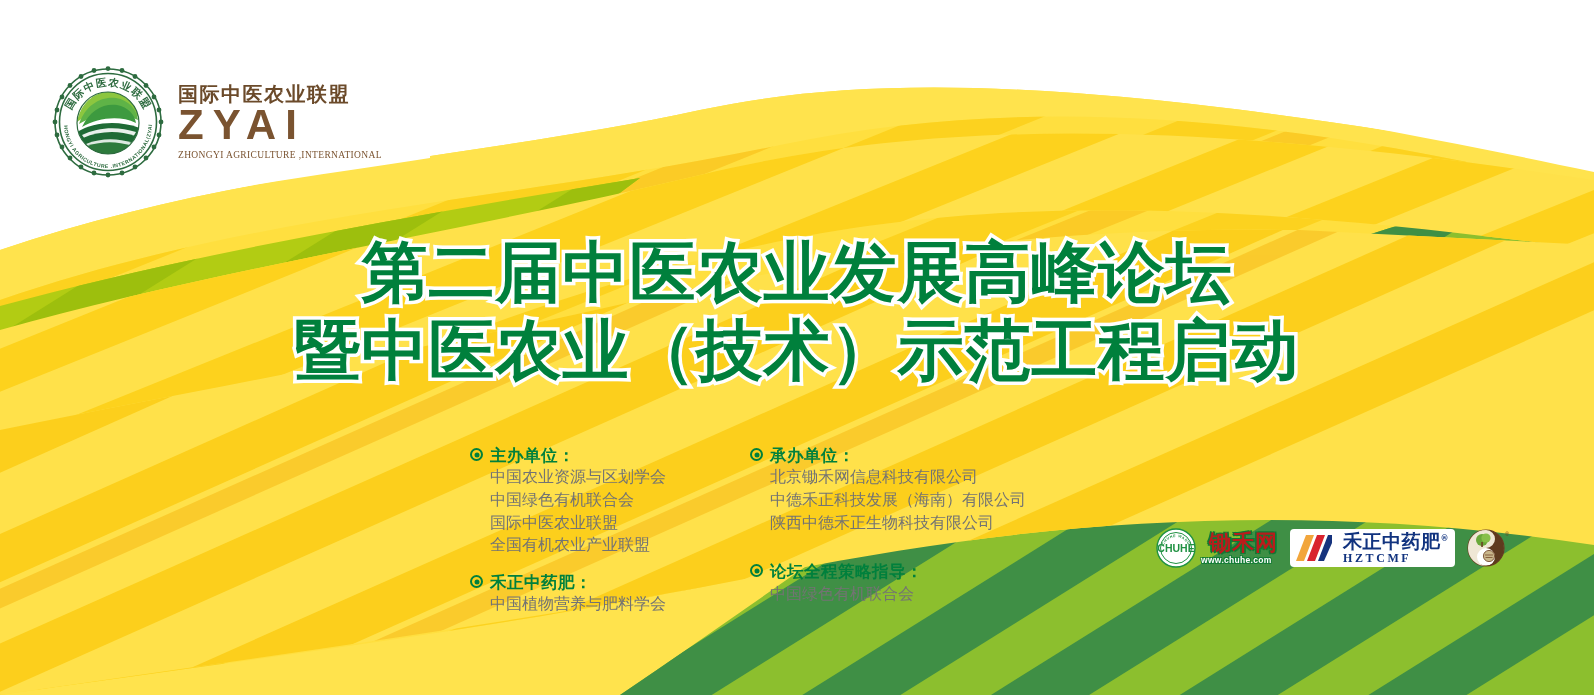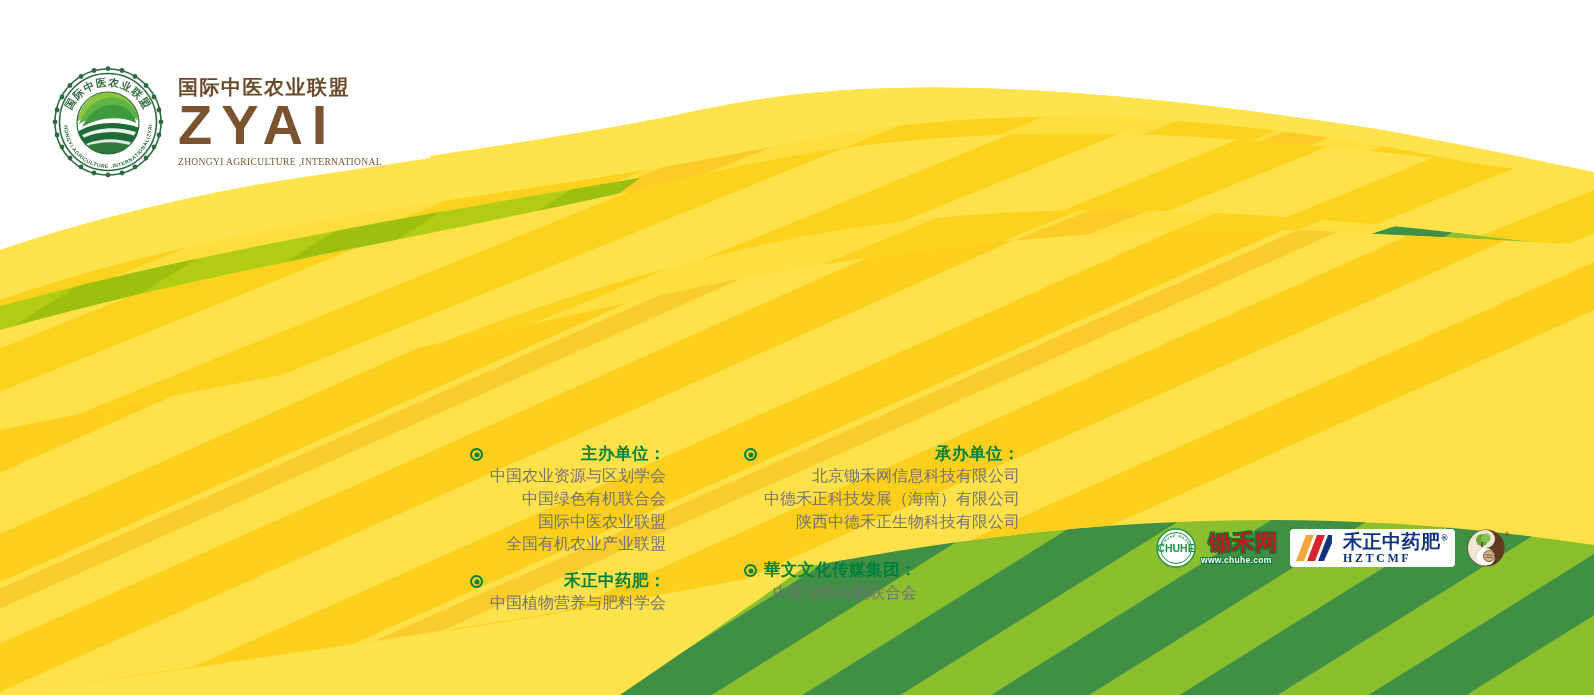--- a/index.html
+++ b/index.html
@@ -25,21 +25,21 @@
   .seal{position:relative;width:112px;height:112px;flex:0 0 auto;}
   .seal svg{display:block;width:112px;height:112px;}
 
   .logo-text{display:flex;flex-direction:column;line-height:1;}
   .logo-cn{
     font-size:20px;font-weight:bold;color:#6b4a2a;
     letter-spacing:1.5px;margin-bottom:1px;
     font-family:"DejaVu Sans","Liberation Sans",sans-serif;
   }
   .logo-zyai{
-    font-size:56px;font-weight:bold;color:#7a5330;
+    font-size:42px;font-weight:bold;color:#7a5330;
     letter-spacing:9px;line-height:0.96;
     font-family:"Liberation Sans",sans-serif;
   }
   .logo-en{
     font-size:9.5px;color:#7a5330;letter-spacing:0.35px;
     margin-top:6px;font-family:Liberation Serif, serif;
   }
 
   
   .title-block{
@@ -58,23 +58,22 @@
     paint-order:stroke fill;
     text-shadow:
       0 0 1px #fff;
     white-space:nowrap;
   }
   .title-line.l2{font-size:66px;}
 
   
   .info{
     position:absolute;left:470px;top:444px;
-    display:flex;gap:9px;z-index:25;
-    font-family:Liberation Mono, monospace;
-    text-align:right;
+    display:flex;gap:15px;z-index:25;
+    font-family:Liberation Sans, sans-serif;
   }
   .col{display:flex;flex-direction:column;}
   .col.left{width:265px;}
   .col.right{width:330px;}
 
   .grp{display:flex;align-items:flex-start;margin-bottom:14px;}
   .grp:last-child{margin-bottom:0;}
   .bullet{
     flex:0 0 auto;width:13px;height:13px;margin-top:4px;margin-right:7px;
     border:2px solid #00803c;border-radius:50%;
@@ -396,20 +395,24 @@
         <circle cx="56" cy="57" r="31" fill="none" stroke="#2d6b3f" stroke-width="1.2"></circle>
       </svg>
     </div>
     <div class="logo-text" data-interactable="false">
       <div class="logo-cn" data-interactable="false">国际中医农业联盟</div>
       <div class="logo-zyai" data-interactable="false">ZYAI</div>
       <div class="logo-en" data-interactable="false">ZHONGYI AGRICULTURE ,INTERNATIONAL</div>
     </div>
   </div>
 
+  <div class="title-block" data-interactable="false">
+    <div class="title-line l1" data-interactable="false">第二届中医农业发展高峰论坛</div>
+    <div class="title-line l2" data-interactable="false">暨中医农业（技术）示范工程启动</div>
+  </div>
 
   <div class="info" data-interactable="false">
 
     <div class="col left" data-interactable="false">
       <div class="grp" data-interactable="false">
         <span class="bullet" data-interactable="false"></span>
         <div class="grp-body" data-interactable="false">
           <div class="grp-head" data-interactable="false">主办单位：</div>
           <div class="grp-item" data-interactable="false">中国农业资源与区划学会</div>
           <div class="grp-item" data-interactable="false">中国绿色有机联合会</div>
@@ -432,21 +435,21 @@
         <div class="grp-body" data-interactable="false">
           <div class="grp-head" data-interactable="false">承办单位：</div>
           <div class="grp-item" data-interactable="false">北京锄禾网信息科技有限公司</div>
           <div class="grp-item" data-interactable="false">中德禾正科技发展（海南）有限公司</div>
           <div class="grp-item" data-interactable="false">陕西中德禾正生物科技有限公司</div>
         </div>
       </div>
       <div class="grp" data-interactable="false" style="margin-top:12px;">
         <span class="bullet" data-interactable="false"></span>
         <div class="grp-body" data-interactable="false">
-          <div class="grp-head" data-interactable="false">華文文化传媒集团：</div>
+          <div class="grp-head" data-interactable="false">论坛全程策略指导：</div>
           <div class="grp-item" data-interactable="false">中国绿色有机联合会</div>
         </div>
       </div>
     </div>
 
   </div>
 
   <div class="sponsors" data-interactable="false">
 
     <div class="sp sp-chuhe" data-interactable="false">

